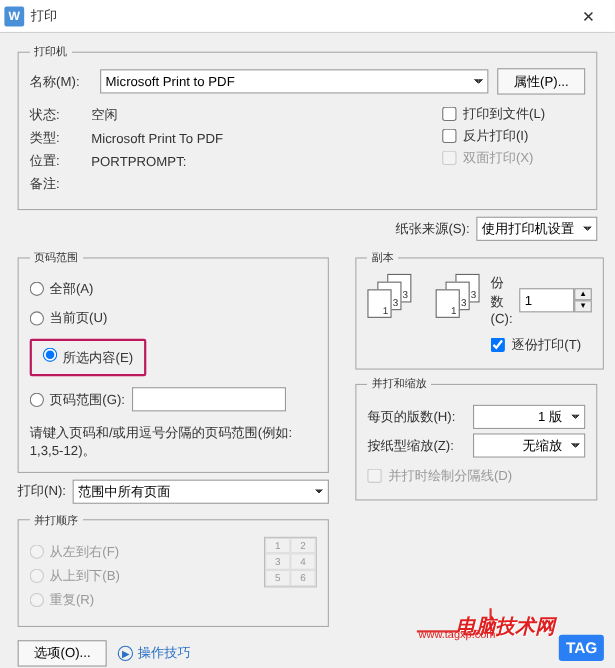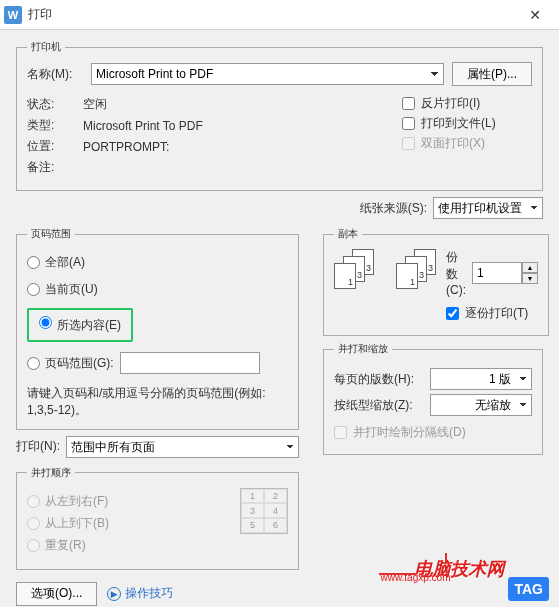--- a/index.html
+++ b/index.html
@@ -39,21 +39,21 @@
 .paper-source-row { display: flex; justify-content: flex-end; align-items: center; margin: 6px 0 8px 0; gap: 6px; }
 .paper-source-row select { width: 110px; }
 
 .two-col { display: flex; gap: 24px; }
 .col-left { flex: 1; }
 .col-right { width: 220px; }
 
 .range-radios { display: flex; flex-wrap: wrap; }
 .range-radios .radio { width: 50%; }
 .range-radios .radio:nth-child(3) { width: 100%; }
-.highlight { border: 2px solid #22c55e; padding: 6px 10px; border-radius: 2px; }
+.highlight { border: 2px solid #be185d; padding: 6px 10px; border-radius: 2px; }
 .page-range-input { width: 140px; margin-left: 6px; }
 .hint { color: #333; font-size: 12px; margin-top: 6px; line-height: 1.4; }
 
 .copies-row { display: flex; align-items: center; gap: 6px; margin-bottom: 8px; }
 .copies-icons { display: flex; gap: 20px; margin-bottom: 6px; }
 .doc-stack { position: relative; width: 42px; height: 42px; }
 .doc { position: absolute; width: 22px; height: 26px; border: 1px solid #666; background: #fff; font-size: 9px; display: flex; align-items: flex-end; justify-content: flex-end; padding: 1px 2px; }
 .doc1 { left: 0; top: 14px; z-index: 3; }
 .doc2 { left: 9px; top: 7px; z-index: 2; }
 .doc3 { left: 18px; top: 0; z-index: 1; }
@@ -116,25 +116,25 @@
             <span class="label">位置:</span>
             <span>PORTPROMPT:</span>
           </div>
       <div class="row">
             <span class="label">备注:</span>
           </div>
     </div>
     <div class="printer-right">
       <label class="checkbox">
             <input type="checkbox" style="">
-            <span>反片打印(I)</span>
+            <span>打印到文件(L)</span>
           </label>
       <label class="checkbox">
             <input type="checkbox" style="">
-            <span>打印到文件(L)</span>
+            <span>反片打印(I)</span>
           </label>
       <label class="checkbox disabled">
             <input type="checkbox" disabled="" style="">
             <span>双面打印(X)</span>
           </label>
     </div>
   </div>
 </fieldset>
 
 <div class="paper-source-row">

